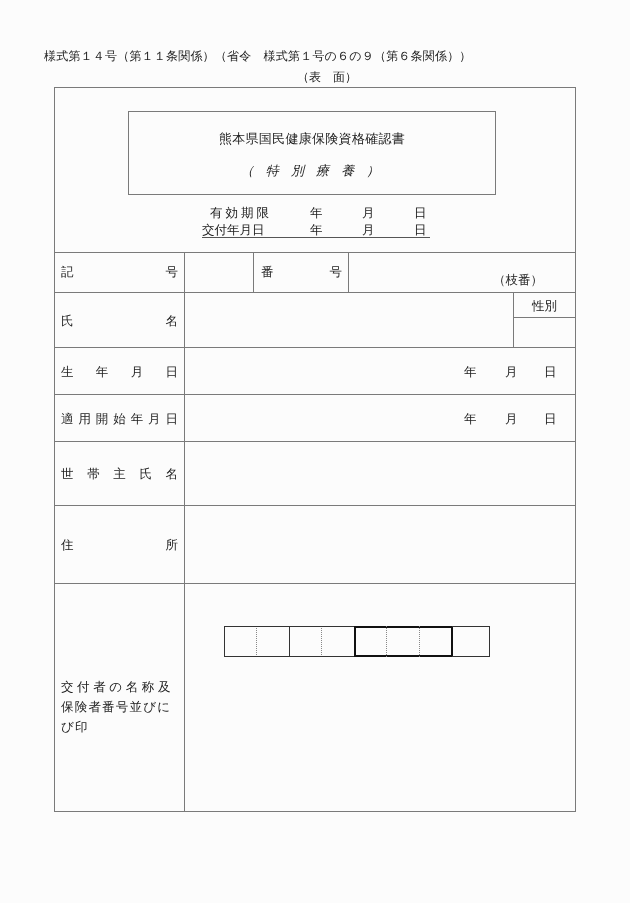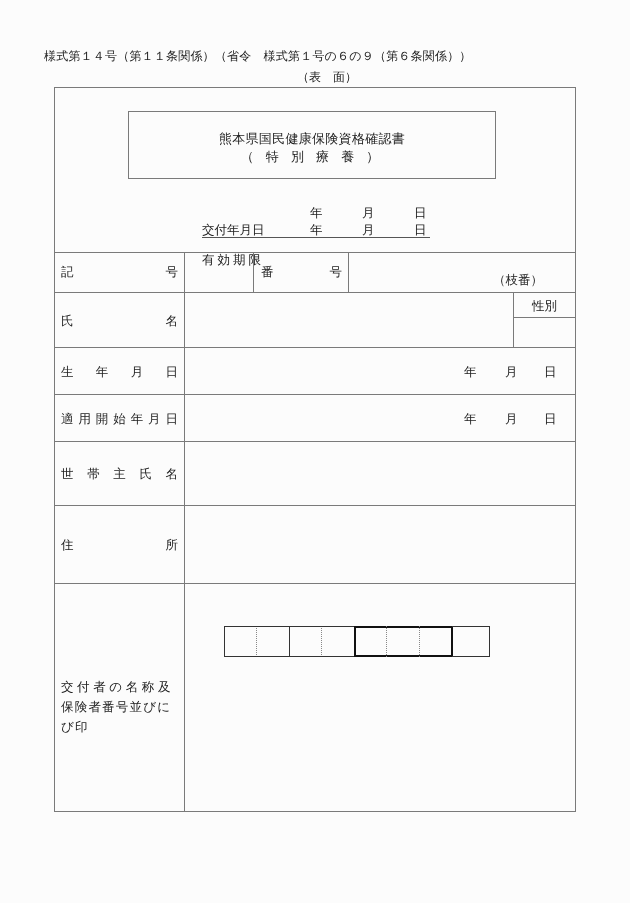--- a/index.html
+++ b/index.html
@@ -2,23 +2,23 @@
 <html><head>
 <meta charset="utf-8">
 <style>
   html, body { margin:0; padding:0; background:#fcfcfc; }
   body { width:630px; height:903px; position:relative; overflow:hidden;
          font-family:"DejaVu Serif","Liberation Serif",serif; color:#222; }
   .abs { position:absolute; }
   .header-line { left:44px; top:48px; font-size:12px; white-space:nowrap; letter-spacing:0.2px; }
   .face-label { left:0; width:630px; top:69px; text-align:center; font-size:12px; padding-left:24px; box-sizing:border-box; }
   .form { left:54px; top:87px; width:522px; height:725px; border:1.3px solid #7a7a7a; box-sizing:border-box; }
-  .title-box { left:128px; top:111px; width:368px; height:68px; border:1.3px solid #7a7a7a; box-sizing:border-box; text-align:center; font-size:13px; }
+  .title-box { left:128px; top:111px; width:368px; height:84px; border:1.3px solid #7a7a7a; box-sizing:border-box; text-align:center; font-size:13px; }
   .title-box .t1 { margin-top:18px; letter-spacing:0.3px; }
-  .title-box .t2 { margin-top:0; letter-spacing:4px; }
+  .title-box .t2 { margin-top:14px; letter-spacing:4px;font-style:italic; }
   .sans { font-family:Liberation Mono, monospace; }
   .valid { font-size:12.5px; }
   .hline { position:absolute; height:0; border-top:1.3px solid #7a7a7a; }
   .vline { position:absolute; width:0; border-left:1.3px solid #7a7a7a; }
   .lbl { position:absolute; font-size:12.5px; font-family:"DejaVu Sans","Liberation Sans",sans-serif; }
   .spread { display:flex; justify-content:space-between; }
   .box-cell { position:absolute; top:626px; height:31px; box-sizing:border-box; }
 </style>
 </head>
 <body>
@@ -27,21 +27,21 @@
 <div class="abs face-label">（表　面）</div>
 
 <div class="abs form"></div>
 
 <div class="abs title-box">
   <div class="t1">熊本県国民健康保険資格確認書</div>
   <div class="t2">（ 特 別 療 養 ）</div>
 </div>
 
 <div class="abs sans valid" style="left:202px; top:205px; width:228px;">
-  <span class="abs" style="left:0; letter-spacing:3px;margin-top:47px;">有効期限</span>
+  <span class="abs" style="left:8px; letter-spacing:3px;">有効期限</span>
   <span class="abs" style="left:108px;">年</span>
   <span class="abs" style="left:160px;">月</span>
   <span class="abs" style="left:212px;">日</span>
 </div>
 <div class="abs sans valid" style="left:202px; top:222px; width:228px; height:15px; border-bottom:1.3px solid #555;">
   <span class="abs" style="left:0;">交付年月日</span>
   <span class="abs" style="left:108px;">年</span>
   <span class="abs" style="left:160px;">月</span>
   <span class="abs" style="left:212px;">日</span>
 </div>

